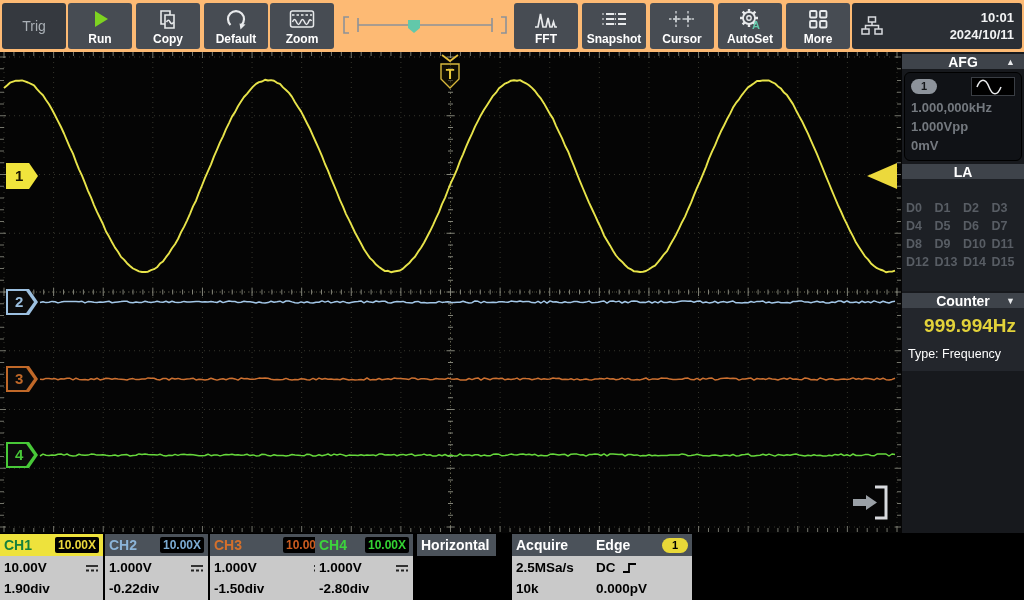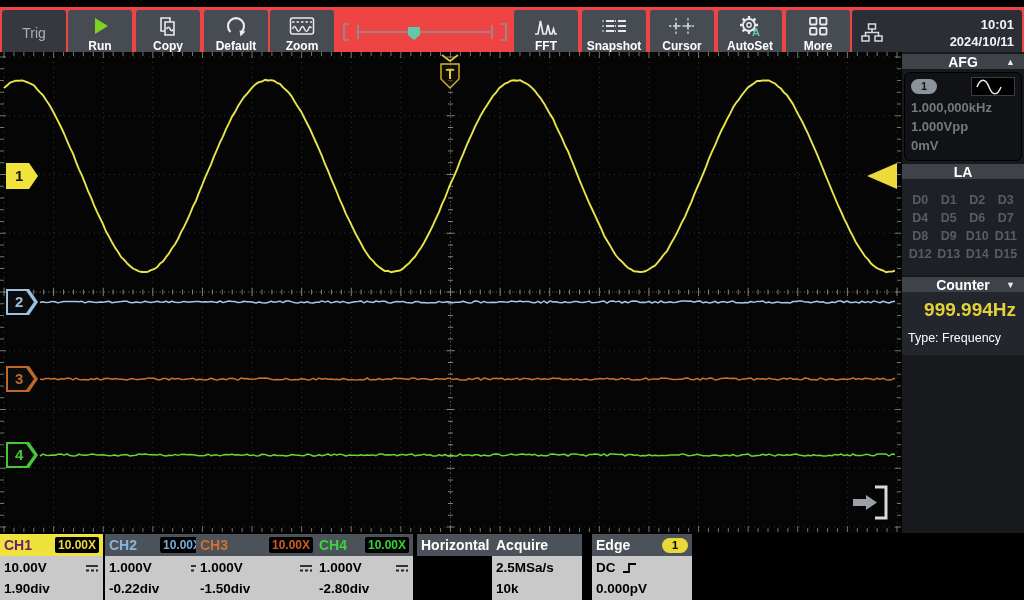--- a/index.html
+++ b/index.html
@@ -1,21 +1,21 @@
 <!DOCTYPE html>
 <html><head>
 <meta charset="utf-8">
 <style>
   * { margin:0; padding:0; box-sizing:border-box; }
   body { background:#000; }
   .screen { position:relative; width:1024px; height:600px; background:#000; overflow:hidden;
             font-family:"Liberation Sans", sans-serif; -webkit-font-smoothing:antialiased; }
 
   
-  .toolbar { position:absolute; left:0; top:0; width:1024px; height:52px; background:#ef4444;margin-top:7px; }
+  .toolbar { position:absolute; left:0; top:0; width:1024px; height:52px; background:#fdba74; }
   .trig-box { position:absolute; left:2px; top:3px; width:64px; height:46px; background:#35393f;
               border-radius:3px; display:flex; align-items:center; justify-content:center;
               color:#aab0b6; font-size:14px; }
   .tb-btn { position:absolute; top:3px; width:64px; height:46px; background:#474c53; border-radius:3px;
             display:flex; flex-direction:column; align-items:center; justify-content:flex-end;
             padding-bottom:3px; cursor:pointer; }
   .tb-btn .ico { height:27px; display:flex; align-items:center; justify-content:center; }
   .tb-btn .lbl { font-size:12px; font-weight:bold; color:#fff; line-height:14px; }
   .slider-wrap { position:absolute; left:338px; top:3px; width:174px; height:46px; }
   .clock-panel { position:absolute; left:852px; top:3px; width:170px; height:46px; background:#2b2f35;
@@ -41,38 +41,38 @@
   .panel-h { height:15px; margin-top:2px; background:#3e434a; display:flex; align-items:center;
              justify-content:center; position:relative; color:#fff; font-weight:bold; font-size:14px; cursor:pointer; }
   .panel-h .arr { position:absolute; right:9px; font-size:9px; color:#e8eaec; }
   .afg-box { margin:3px 2px; background:#101216; border:1px solid #000; border-radius:6px;
              padding:4px 6px 5px; color:#74797f; font-size:13px; font-weight:bold; line-height:19px; }
   .afg-row1 { display:flex; justify-content:space-between; align-items:center; margin-bottom:2px; }
   .badge1 { width:26px; height:15px; background:#8d939b; color:#15171a; border-radius:8px; font-size:11px;
             font-weight:bold; display:flex; align-items:center; justify-content:center; }
   .sine-box { width:44px; height:19px; background:#000; border:1px solid #3a3e44; display:flex;
               align-items:center; justify-content:center; }
-  .la-grid { display:grid; grid-template-columns:repeat(4,1fr); padding:14px 4px; background:#1d2025;
-             color:#585d64; font-weight:bold; font-size:12.5px; row-gap:4px; text-align:center; }
+  .la-grid { display:grid; grid-template-columns:repeat(4,1fr); padding:22px 4px; background:#1d2025;
+             color:#585d64; font-weight:bold; font-size:12.5px; row-gap:4px; text-align:left; }
   .counter-box { background:#23262c; padding:7px 6px 10px; }
   .counter-val { color:#e2d23a; font-size:19px; font-weight:bold; text-align:right; padding-right:2px; }
   .counter-type { color:#fff; font-size:12.5px; margin-top:10px; }
 
   
   .statusbar { position:absolute; left:0; top:533px; width:1024px; height:67px; background:#000; }
   .seg { position:absolute; top:1px; cursor:pointer; }
   .seg-h { height:22px; background:#4b525a; display:flex; align-items:center; padding:0 4px; }
   .seg-h .t { color:#fff; font-weight:bold; font-size:14px; }
   .seg-b { height:44px; background:#c9c9c9; padding:1px 4px 16px; font-size:13.5px; font-weight:bold;
            color:#000; line-height:21px; }
   .srow { display:flex; align-items:center; justify-content:space-between; }
   .chname { font-weight:bold; font-size:14px; }
   .probe { margin-left:auto; background:#000; border-radius:2px; padding:0 3px; height:16px;
            line-height:16px; font-size:12px; font-weight:bold; }
-  .ch1 .seg-h { background:#eee23c; } .ch1 .chname { color:#701a75; } .ch1 .probe { color:#ecd93c; }
+  .ch1 .seg-h { background:#eee23c; } .ch1 .chname { color:#15803d; } .ch1 .probe { color:#ecd93c; }
   .ch2 .chname { color:#8cb4d8; } .ch2 .probe { color:#7cacd4; }
   .ch3 .chname { color:#d4702c; } .ch3 .probe { color:#cc5c20; }
   .ch4 .chname { color:#3cd43c; } .ch4 .probe { color:#34d434; }
   .tbadge { margin-left:auto; width:26px; height:15px; border-radius:8px; background:#e8d838;
             color:#000; font-size:11px; font-weight:bold; text-align:center; line-height:15px; }
 </style>
 </head>
 <body>
 
 <div class="screen">
@@ -749,21 +749,21 @@
             <path d="M1,3 h12"></path>
               <path d="M1,7.5 h12" stroke-dasharray="3,2"></path>
             </svg>
           </div>
         <div class="srow">
             <span>-0.22div</span>
           </div>
       </div>
     </div>
 
-    <div class="seg ch ch3" style="left:196px;width:121px">
+    <div class="seg ch ch3" style="left:210px;width:121px">
       <div class="seg-h">
         <span class="chname">CH3</span>
         <span class="probe">10.00X</span>
       </div>
       <div class="seg-b">
         <div class="srow">
             <span>1.000V</span>
           <svg width="14" height="10" stroke="#222" stroke-width="1.8">
             <path d="M1,3 h12"></path>
               <path d="M1,7.5 h12" stroke-dasharray="3,2"></path>
@@ -793,21 +793,21 @@
           </div>
       </div>
     </div>
 
     <div class="seg" style="left:417px;width:79px">
       <div class="seg-h">
           <span class="t">Horizontal</span>
         </div>
     </div>
 
-    <div class="seg" style="left:492px;width:90px">
+    <div class="seg" style="left:512px;width:90px">
       <div class="seg-h">
           <span class="t">Acquire</span>
         </div>
       <div class="seg-b">
         <div class="srow">
             <span>2.5MSa/s</span>
           </div>
         <div class="srow">
             <span>10k</span>
           </div>

